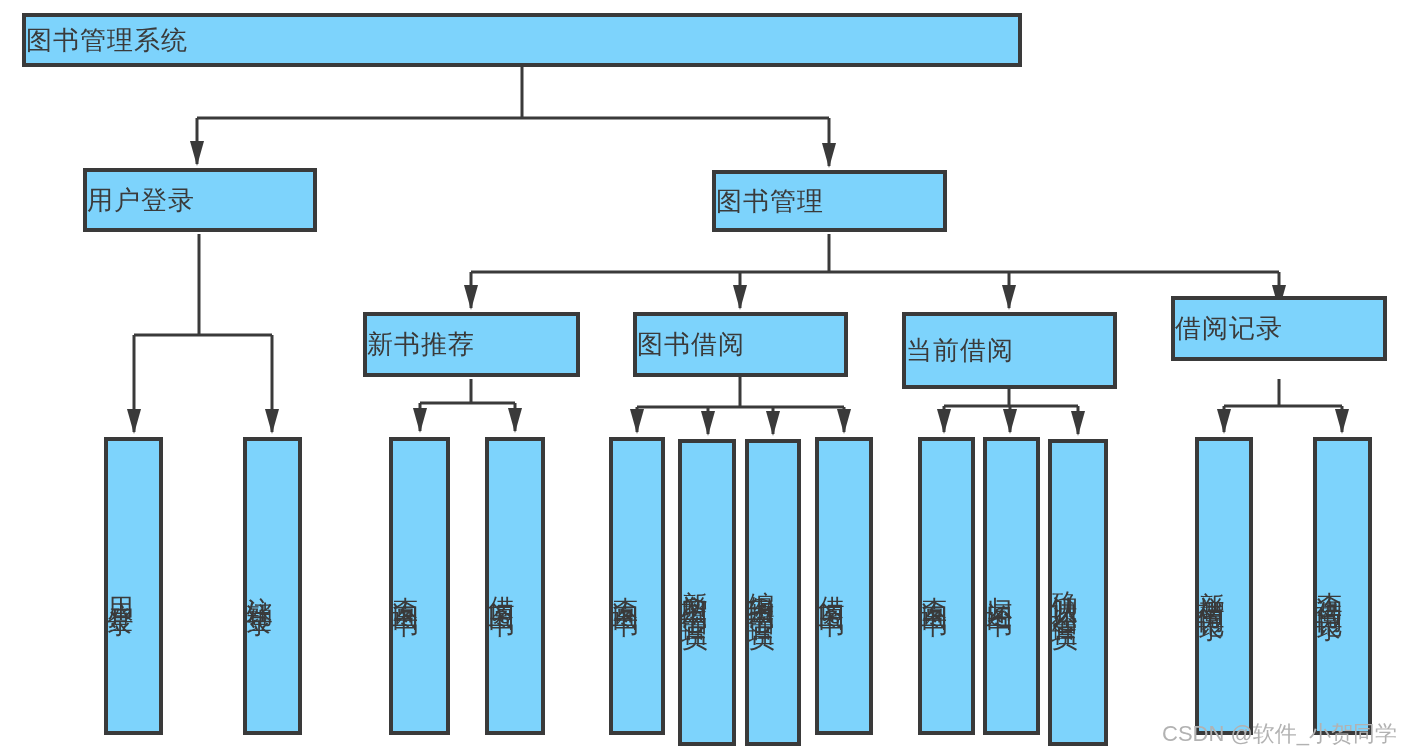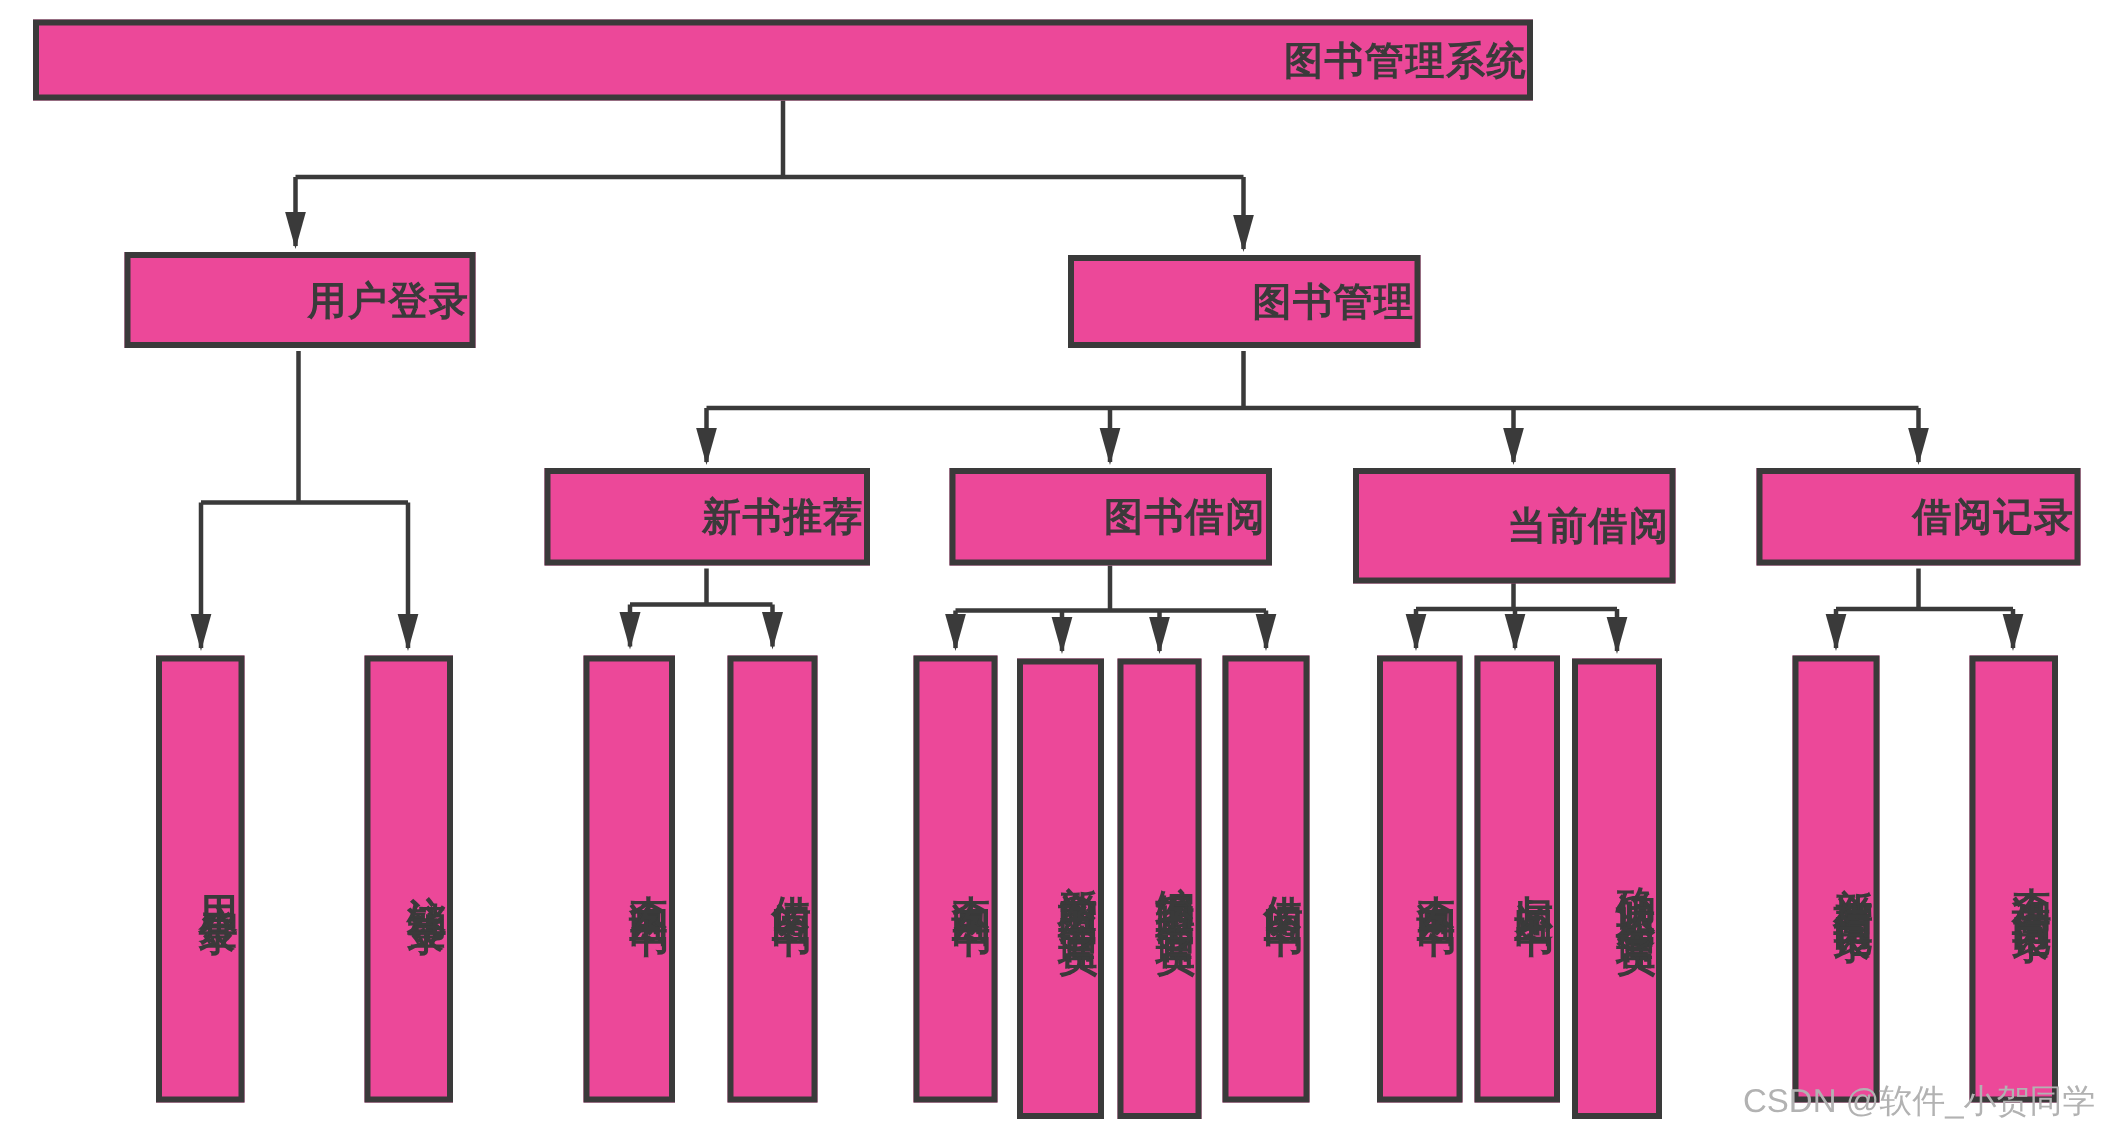--- a/index.html
+++ b/index.html
@@ -8,25 +8,24 @@
     width:1405px;height:747px;
     background:#ffffff;
     font-family:"Liberation Sans", sans-serif;
     overflow:hidden;
   }
   .wires{position:absolute;left:0;top:0;width:1405px;height:747px;z-index:1;}
   .node{
     position:absolute;
     box-sizing:border-box;
     border:4px solid #3a3a3a;
-    background:#ec4899;
-    display:flex;align-items:center;justify-content:flex-end;
+    background:#7dd3fc;
+    display:flex;align-items:center;justify-content:flex-start;
     color:#3a3a3a;
     z-index:2;
-    font-weight:bold;
   }
   .h-label{font-size:26px;letter-spacing:1px;white-space:nowrap;}
   .v-label{
     writing-mode:vertical-rl;
     text-orientation:mixed;
     font-size:26px;
     letter-spacing:5px;
     line-height:1;
     white-space:nowrap;
   }
@@ -100,21 +99,21 @@
 
   <div class="node" style="left:712px;top:170px;width:235px;height:62px;">
     <span class="h-label">图书管理</span>
   </div>
   <div class="node" style="left:633px;top:312px;width:215px;height:65px;">
     <span class="h-label">图书借阅</span>
   </div>
   <div class="node" style="left:902px;top:312px;width:215px;height:77px;">
     <span class="h-label">当前借阅</span>
   </div>
-  <div class="node" style="left:1171px;top:312px;width:216px;height:65px;">
+  <div class="node" style="left:1171px;top:296px;width:216px;height:65px;">
     <span class="h-label">借阅记录</span>
   </div>
 
   <div class="node" style="left:104px;top:437px;width:59px;height:298px;">
     <span class="v-label">用户登录</span>
   </div>
   <div class="node" style="left:243px;top:437px;width:59px;height:298px;">
     <span class="v-label">注销登录</span>
   </div>
 

